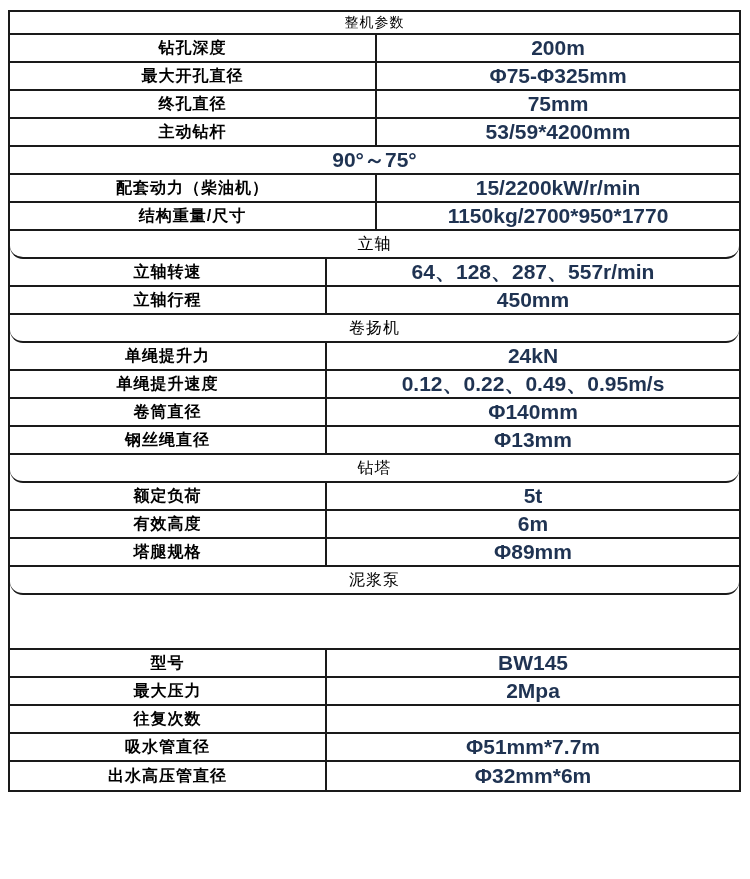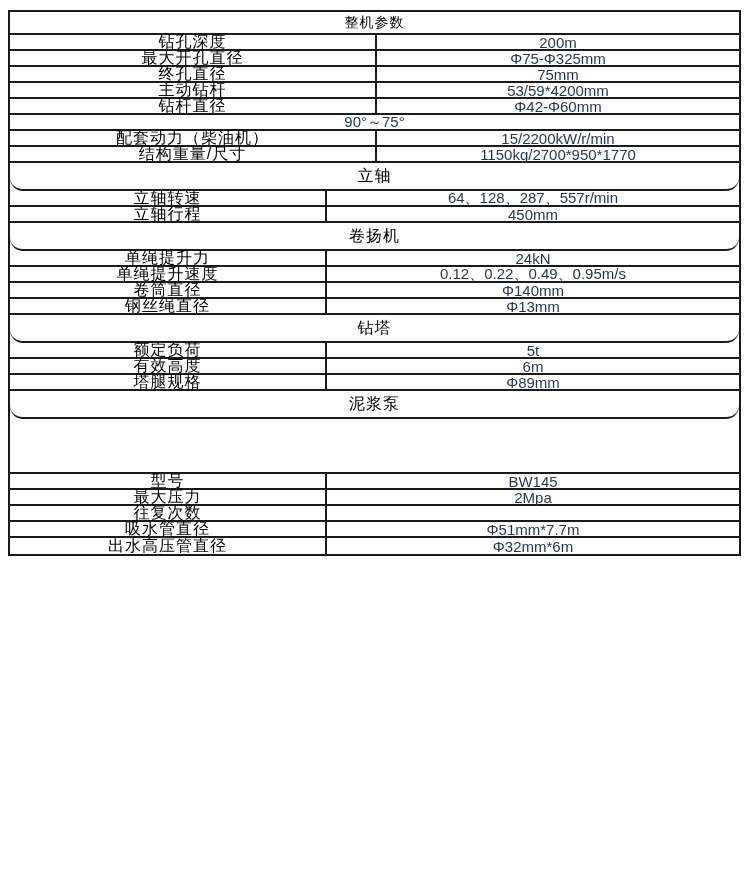--- a/index.html
+++ b/index.html
@@ -42,39 +42,39 @@
   .section-row {
     height: 28px;
     align-items: center;
     justify-content: center;
     font-size: 16px;
     letter-spacing: 1px;
     color: #000000;
     border-radius: 13px;
   }
   .spacer-row { height: 55px; }
-  .param-row { height: 16px; }
+  .param-row { height: 28px; font-weight: bold; }
   .param-row .cell {
     display: flex;
     align-items: center;
     justify-content: center;
     box-sizing: border-box;
     height: 100%;
   }
   .param-row .label {
     flex: 0 0 317px;
     border-right: 2px solid #1a1a1a;
     font-size: 16px;
     letter-spacing: 1px;
     color: #000000;
   }
   .param-row.wide .label { flex-basis: 367px; }
   .param-row .value {
     flex: 1 1 auto;
-    font-size: 15px;
+    font-size: 21px;
     color: #1f3352;
   }
 </style>
 </head>
 <body>
 
 <div class="spec-table">
   <div class="row title-row">整机参数</div>
 
 <div class="row param-row wide">
@@ -85,24 +85,20 @@
       <div class="cell label">最大开孔直径</div>
       <div class="cell value">Φ75-Φ325mm</div>
     </div>
     <div class="row param-row wide">
       <div class="cell label">终孔直径</div>
       <div class="cell value">75mm</div>
     </div>
     <div class="row param-row wide">
       <div class="cell label">主动钻杆</div>
       <div class="cell value">53/59*4200mm</div>
-    </div>
-    <div class="row param-row wide">
-      <div class="cell label">钻杆直径</div>
-      <div class="cell value">Φ42-Φ60mm</div>
     </div>
     <div class="row param-row wide">
       <div class="cell value">90°～75°</div>
     </div>
     <div class="row param-row wide">
       <div class="cell label">配套动力（柴油机）</div>
       <div class="cell value">15/2200kW/r/min</div>
     </div>
     <div class="row param-row wide">
       <div class="cell label">结构重量/尺寸</div>

